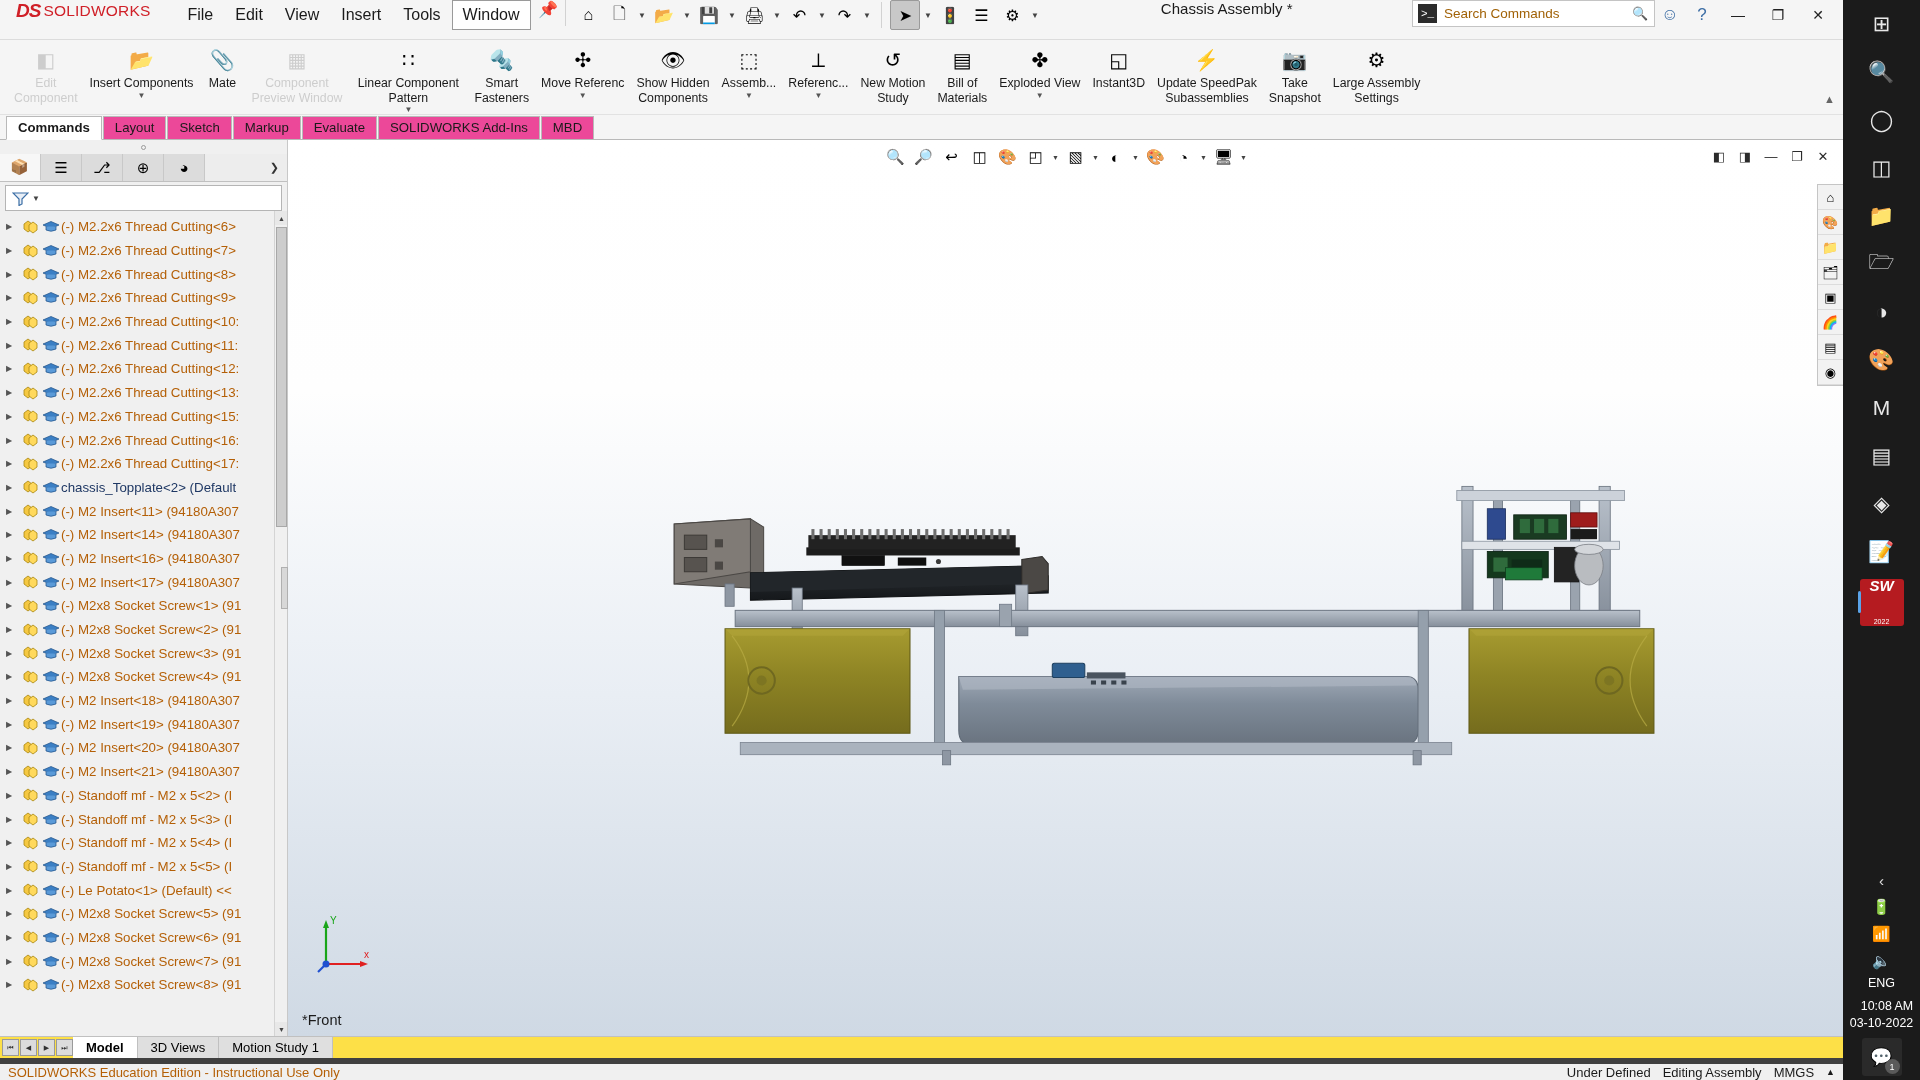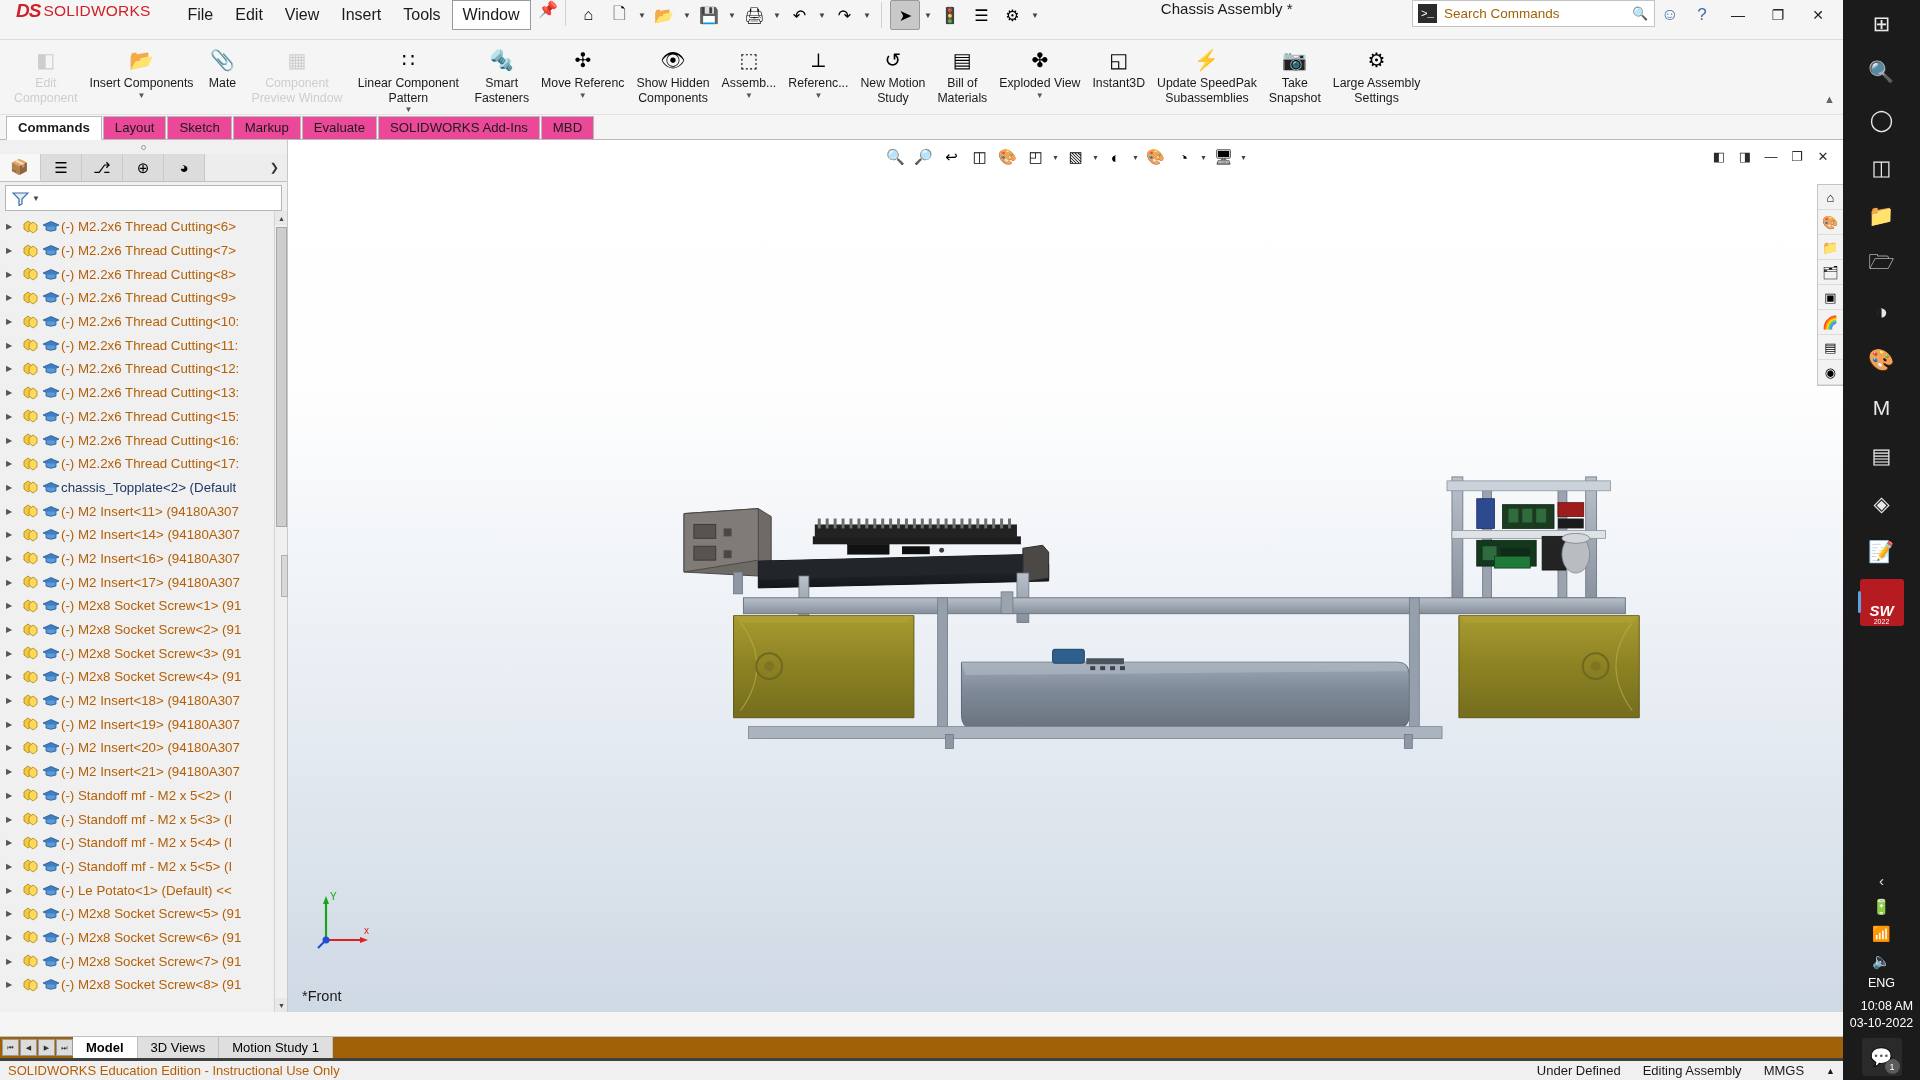--- a/index.html
+++ b/index.html
@@ -113,41 +113,41 @@
   .triad { position: absolute; left: 28px; bottom: 62px; width: 60px; height: 62px; z-index: 5; }
 
   
   .rdock { position: absolute; right: 0; top: 44px; width: 26px; z-index: 7;
     display: flex; flex-direction: column; background: #f2f2f2; border: 1px solid #c5c5c5;
     border-right: none; }
   .rd { height: 25px; display: flex; align-items: center; justify-content: center; font-size: 13px;
     border-bottom: 1px solid #dcdcdc; }
 
   
-  .bottom-tabs { height: 22px; background: #a16207; display: flex; align-items: stretch;
-    border-top: 1px solid #c0c0c0; flex: none; margin-top: 24px; }
+  .bottom-tabs { height: 22px; background: #fde047; display: flex; align-items: stretch;
+    border-top: 1px solid #c0c0c0; flex: none; }
   .navbtns { display: flex; align-items: center; padding-left: 2px; gap: 1px; }
   .navb { width: 17px; height: 17px; border: 1px solid #9a9a9a; background: #dcdcdc;
     display: flex; align-items: center; justify-content: center; font-size: 7px; color: #333; }
   .btab { font-size: 13px; padding: 2px 13px; display: flex; align-items: center;
     border-right: 1px solid #c0c0c0; background: #dfdfdf; }
   .btab.active { background: #fff; font-weight: bold; }
   .statusbar { height: 22px; background: #f0f0f0; display: flex; align-items: center;
-    font-size: 13px; color: #b45f06; padding: 0 8px; border-top: 3px solid #404040; flex: none; }
-  .sb-right { margin-left: auto; display: flex; align-items: center; gap: 22px; color: #1a1a1a; }
+    font-size: 13px; color: #b45f06; padding: 0 8px; border-top: 6px solid #404040; flex: none; }
+  .sb-right { margin-left: auto; display: flex; align-items: center; gap: 12px; color: #1a1a1a; }
 
   
   .taskbar { width: 77px; background: #1b1b1b; display: flex; flex-direction: column;
     align-items: center; flex: none; position: relative; }
   .tb-ico { width: 58px; height: 48px; display: flex; align-items: center; justify-content: center;
     font-size: 21px; color: #e8e8e8; }
   .pin-app { width: 52px; height: 50px; display: flex; align-items: center; justify-content: center;
     margin: 1px 0; border-radius: 3px; font-size: 22px; position: relative; }
   .sw-tile { width: 44px; height: 47px; background: #b51b20; color: #fff; display: flex;
-    flex-direction: column; align-items: center; justify-content: flex-end; border-radius: 3px; }
+    flex-direction: column; align-items: center; justify-content: space-between; border-radius: 3px; }
   .sw-tile .t1 { font-size: 15px; font-weight: bold; font-style: italic; line-height: 14px; }
   .sw-tile .t2 { font-size: 7px; line-height: 8px; }
   .tb-spacer { flex: 1; }
   .tray { display: flex; flex-direction: column; align-items: center; gap: 9px; padding-bottom: 6px; }
   .tray-ico { color: #e0e0e0; font-size: 15px; }
   .clock { color: #fff; font-size: 12.4px; text-align: right; line-height: 17px; padding-bottom: 6px; }
   .notif { width: 40px; height: 38px; display: flex; align-items: center; justify-content: center;
     position: relative; color: #fff; font-size: 18px; background: #2a2a2a; border-radius: 3px;
     margin-bottom: 4px; }
   .notif .badge { position: absolute; right: 2px; bottom: 2px; width: 15px; height: 15px;

